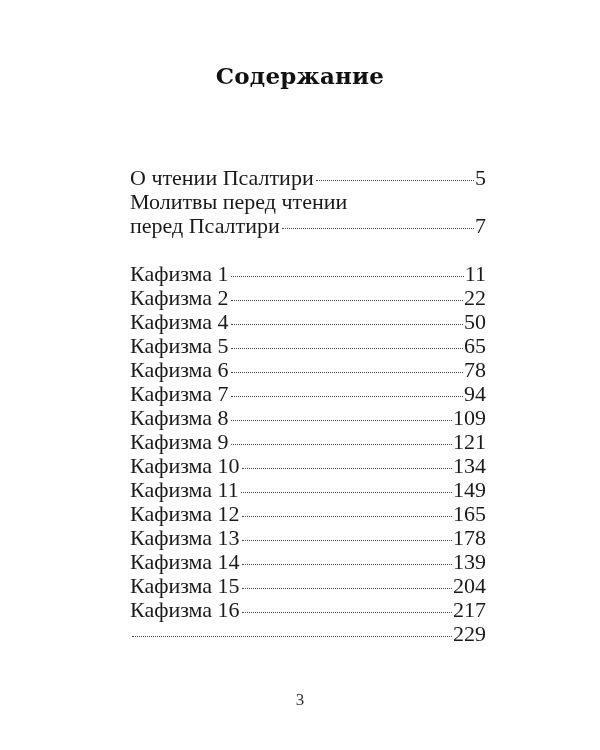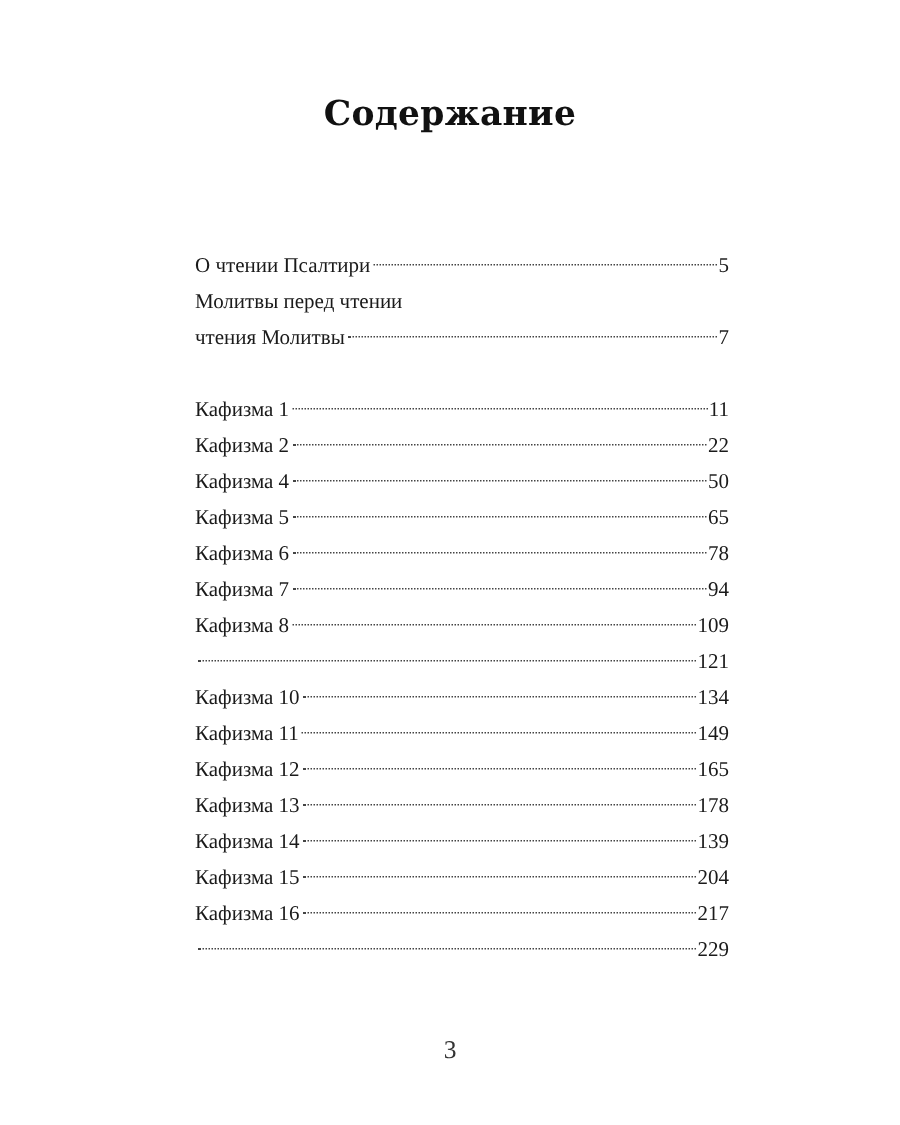--- a/index.html
+++ b/index.html
@@ -25,21 +25,21 @@
       font-weight: bold;
       font-size: 23px;
       letter-spacing: 0.2px;
       color: #111;
     }
     .toc {
       position: absolute;
       left: 130px;
       width: 356px;
       font-family: "Liberation Serif", "DejaVu Serif", serif;
-      font-size: 14px;
+      font-size: 22px;
     }
     .toc-intro { top: 166px; }
     .toc-main { top: 262px; }
     .toc-row {
       display: flex;
       align-items: baseline;
       height: 24px;
       line-height: 24px;
       white-space: nowrap;
     }
@@ -73,21 +73,21 @@
 <div class="toc toc-intro">
   <div class="toc-row">
     <span class="title">О чтении Псалтири</span>
     <span class="leader"></span>
     <span class="page">5</span>
   </div>
   <div class="toc-row plain">
     <span class="title">Молитвы перед чтении</span>
   </div>
   <div class="toc-row">
-    <span class="title">чтения Молитвы</span>
+    <span class="title">перед Псалтири</span>
     <span class="leader"></span>
     <span class="page">7</span>
   </div>
 </div>
 
 <div class="toc toc-main">
   <div class="toc-row">
       <span class="title">Кафизма 1</span>
       <span class="leader"></span>
       <span class="page">11</span>
@@ -116,20 +116,21 @@
       <span class="title">Кафизма 7</span>
       <span class="leader"></span>
       <span class="page">94</span>
     </div>
   <div class="toc-row">
       <span class="title">Кафизма 8</span>
       <span class="leader"></span>
       <span class="page">109</span>
     </div>
   <div class="toc-row">
+      <span class="title">Кафизма 9</span>
       <span class="leader"></span>
       <span class="page">121</span>
     </div>
   <div class="toc-row">
       <span class="title">Кафизма 10</span>
       <span class="leader"></span>
       <span class="page">134</span>
     </div>
   <div class="toc-row">
       <span class="title">Кафизма 11</span>

